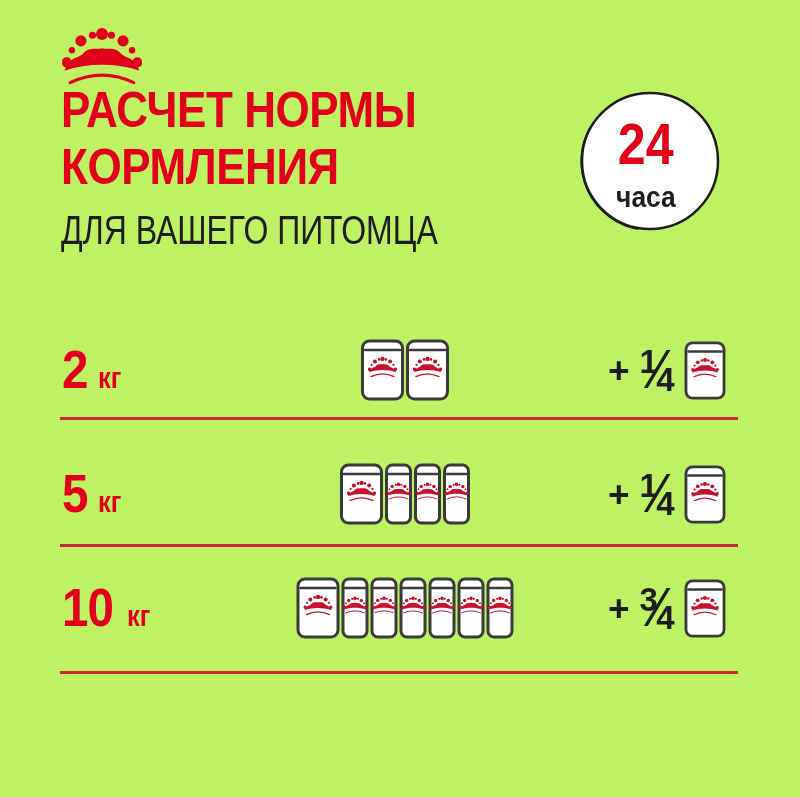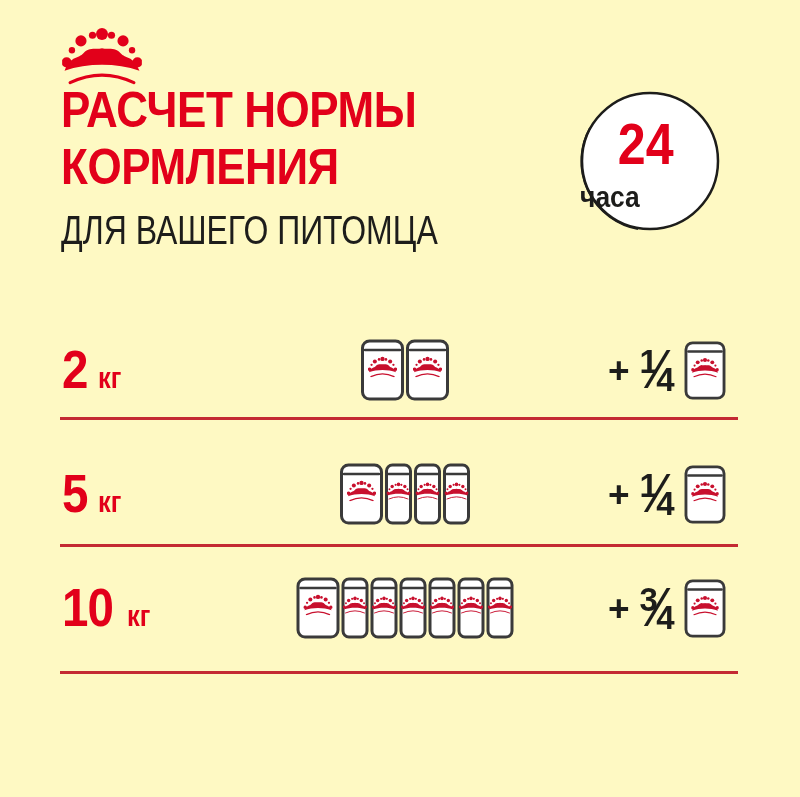--- a/index.html
+++ b/index.html
@@ -8,21 +8,21 @@
     --divider-red:#C42A33;
     --text-black:#1D1D1B;
     --pouch-outline:#3A3A3A;
   }
   *{margin:0;padding:0;box-sizing:border-box;}
   html,body{background:#fff;}
   body{
     width:800px;height:797px;position:relative;overflow:hidden;
     font-family:"Liberation Sans", sans-serif;
   }
-  .page{position:absolute;inset:0;background:#fef9c3;}
+  .page{position:absolute;inset:0;background:#bef264;}
 
   
   .cond{display:inline-block;transform:scaleX(.88);transform-origin:0 100%;}
   .cond-block{display:block;transform:scaleX(.88);transform-origin:0 0;}
 
   
   .logo{position:absolute;left:62px;top:26px;width:80px;height:60px;color:var(--brand-red);}
   .logo svg{width:80px;height:59px;display:block;}
 
   .title{
@@ -38,21 +38,21 @@
   .subtitle .cond-block{transform:scaleX(.78);}
 
   
   .badge{position:absolute;left:576px;top:90px;width:146px;height:146px;}
   .badge svg{position:absolute;inset:0;width:146px;height:146px;}
   .badge-value{
     position:absolute;left:0;right:6px;top:26px;text-align:center;
     font-size:57px;line-height:1;font-weight:700;color:var(--brand-red);
   }
   .badge-unit{
-    position:absolute;left:0;right:6px;top:92px;text-align:left;
+    position:absolute;left:0;right:6px;top:92px;text-align:center;
     font-size:30px;line-height:1;font-weight:700;color:var(--text-black);
   }
   .badge .cond{transform:scaleX(.88);transform-origin:50% 50%;}
 
   
   .row{position:absolute;left:0;width:800px;height:64px;}
   .weight{
     position:absolute;left:62px;top:0;height:64px;
     display:flex;align-items:baseline;color:var(--brand-red);white-space:nowrap;
   }

